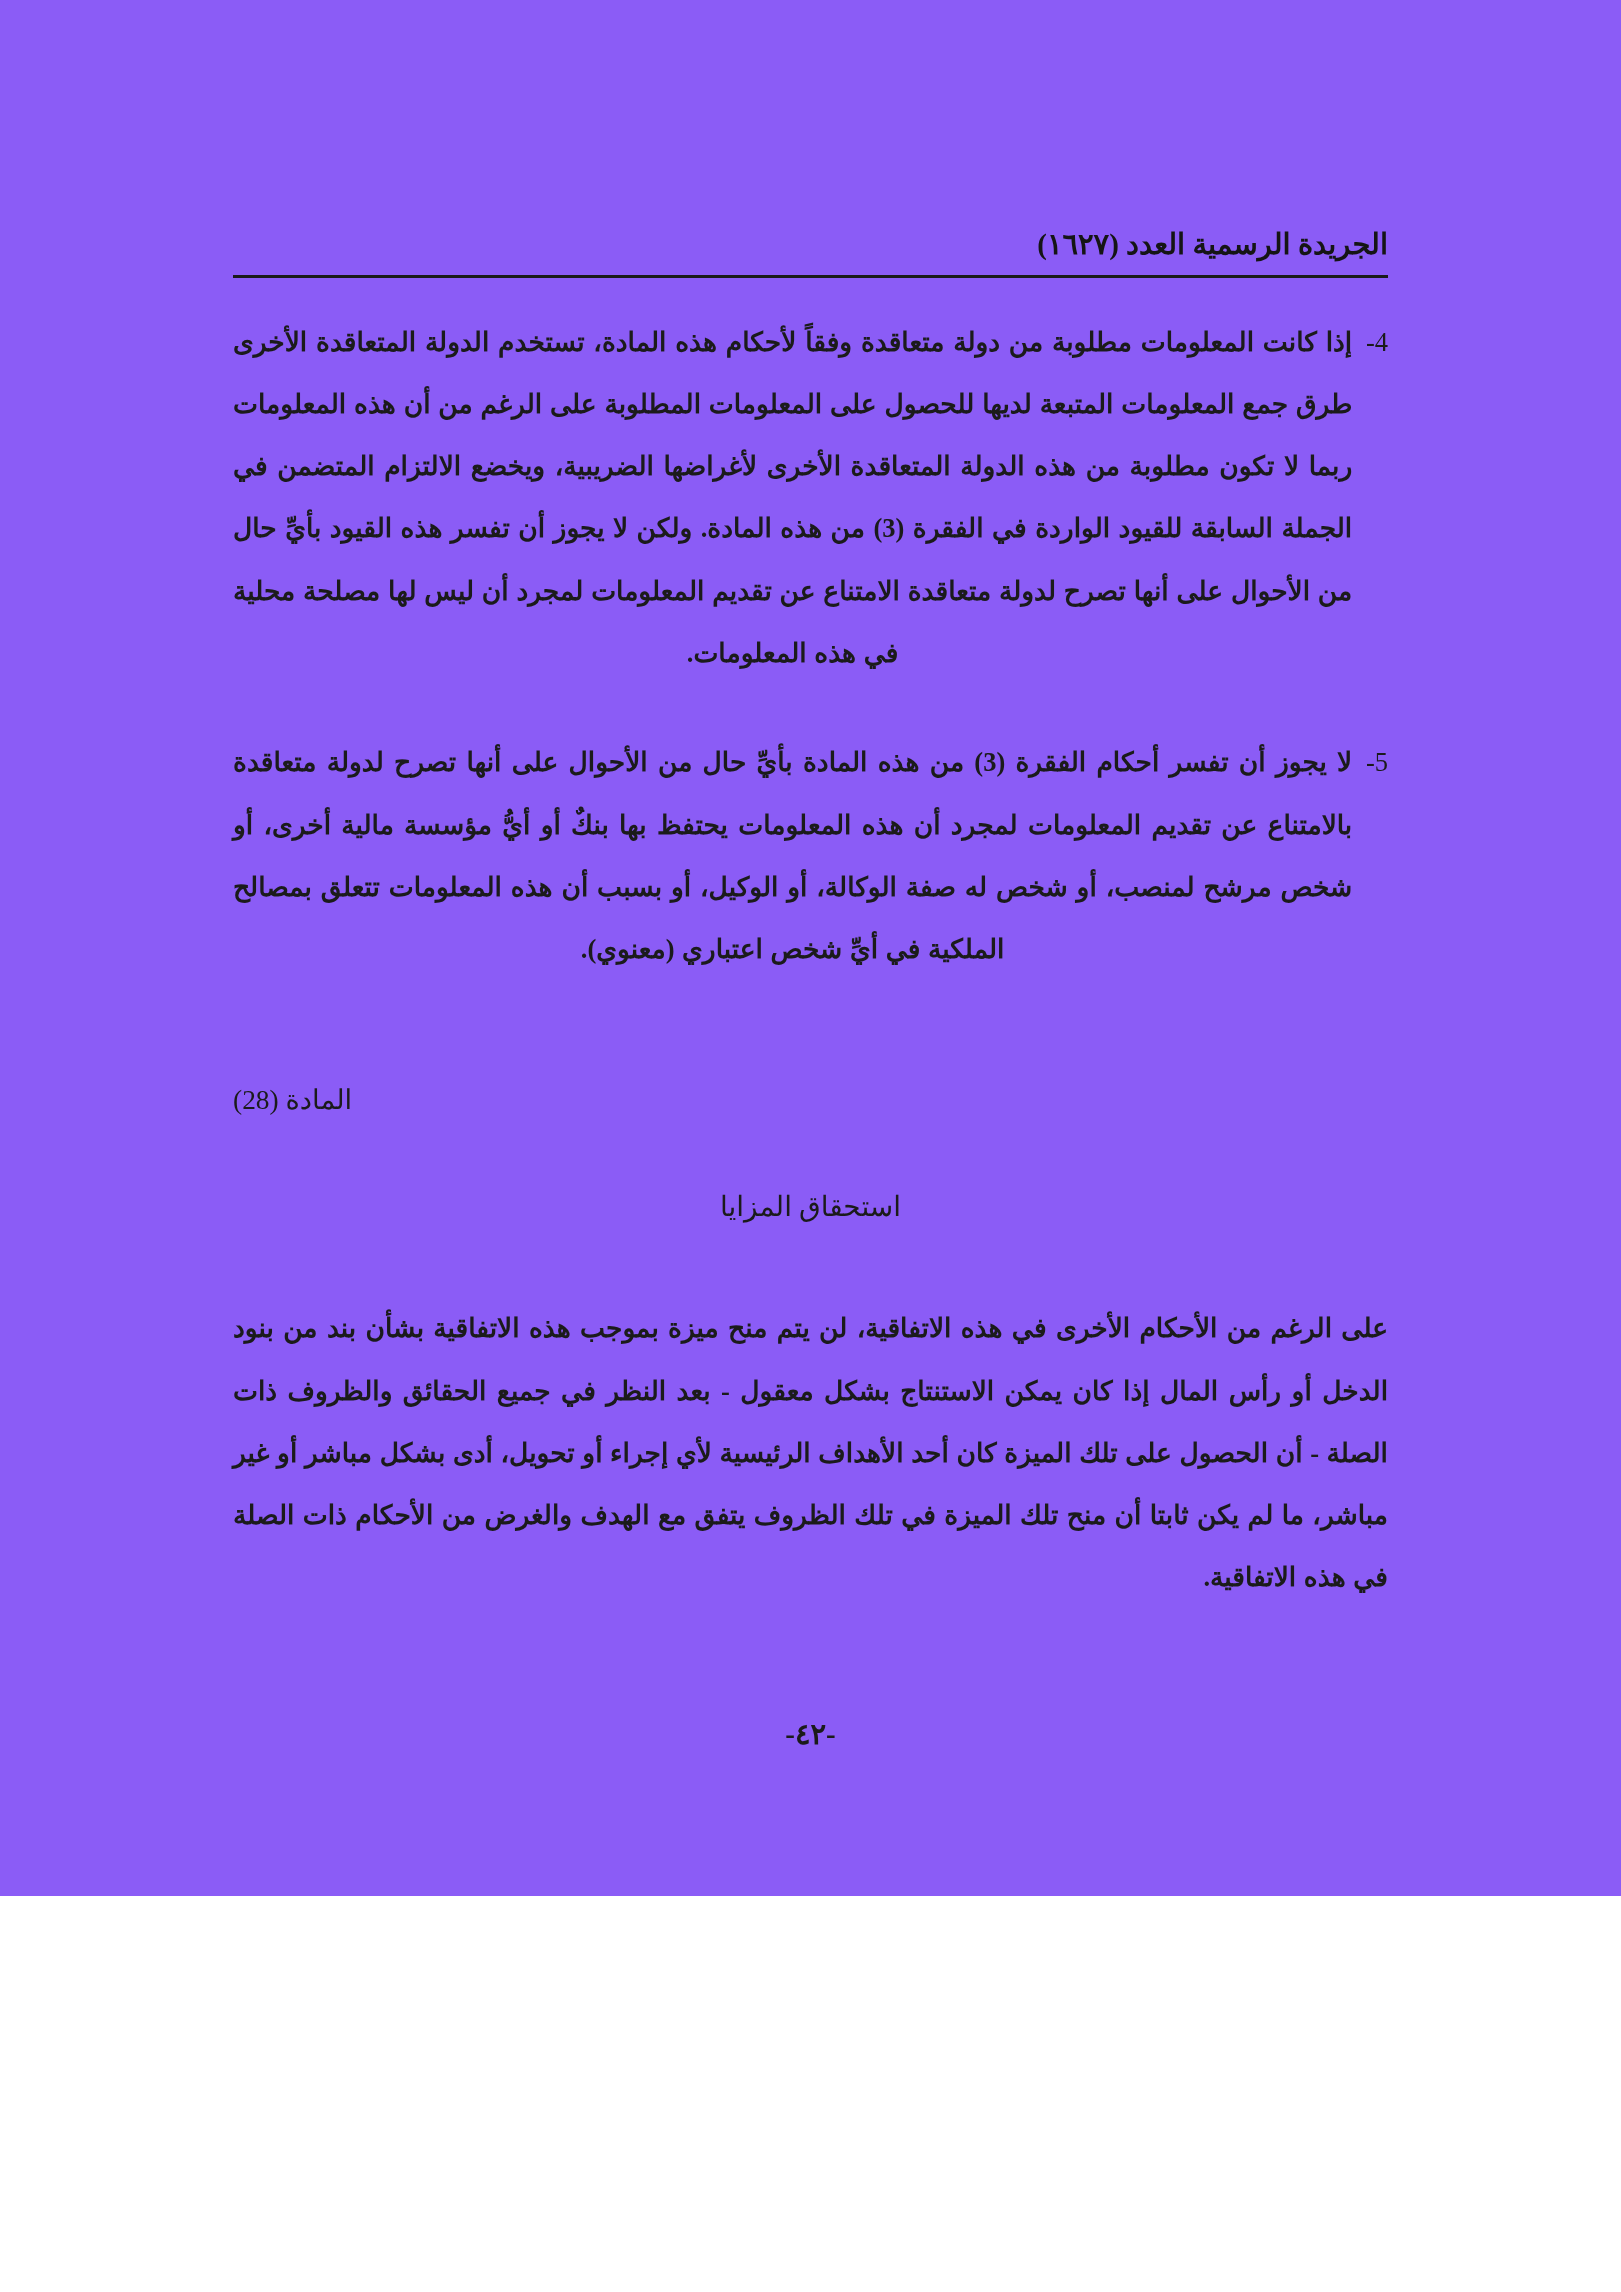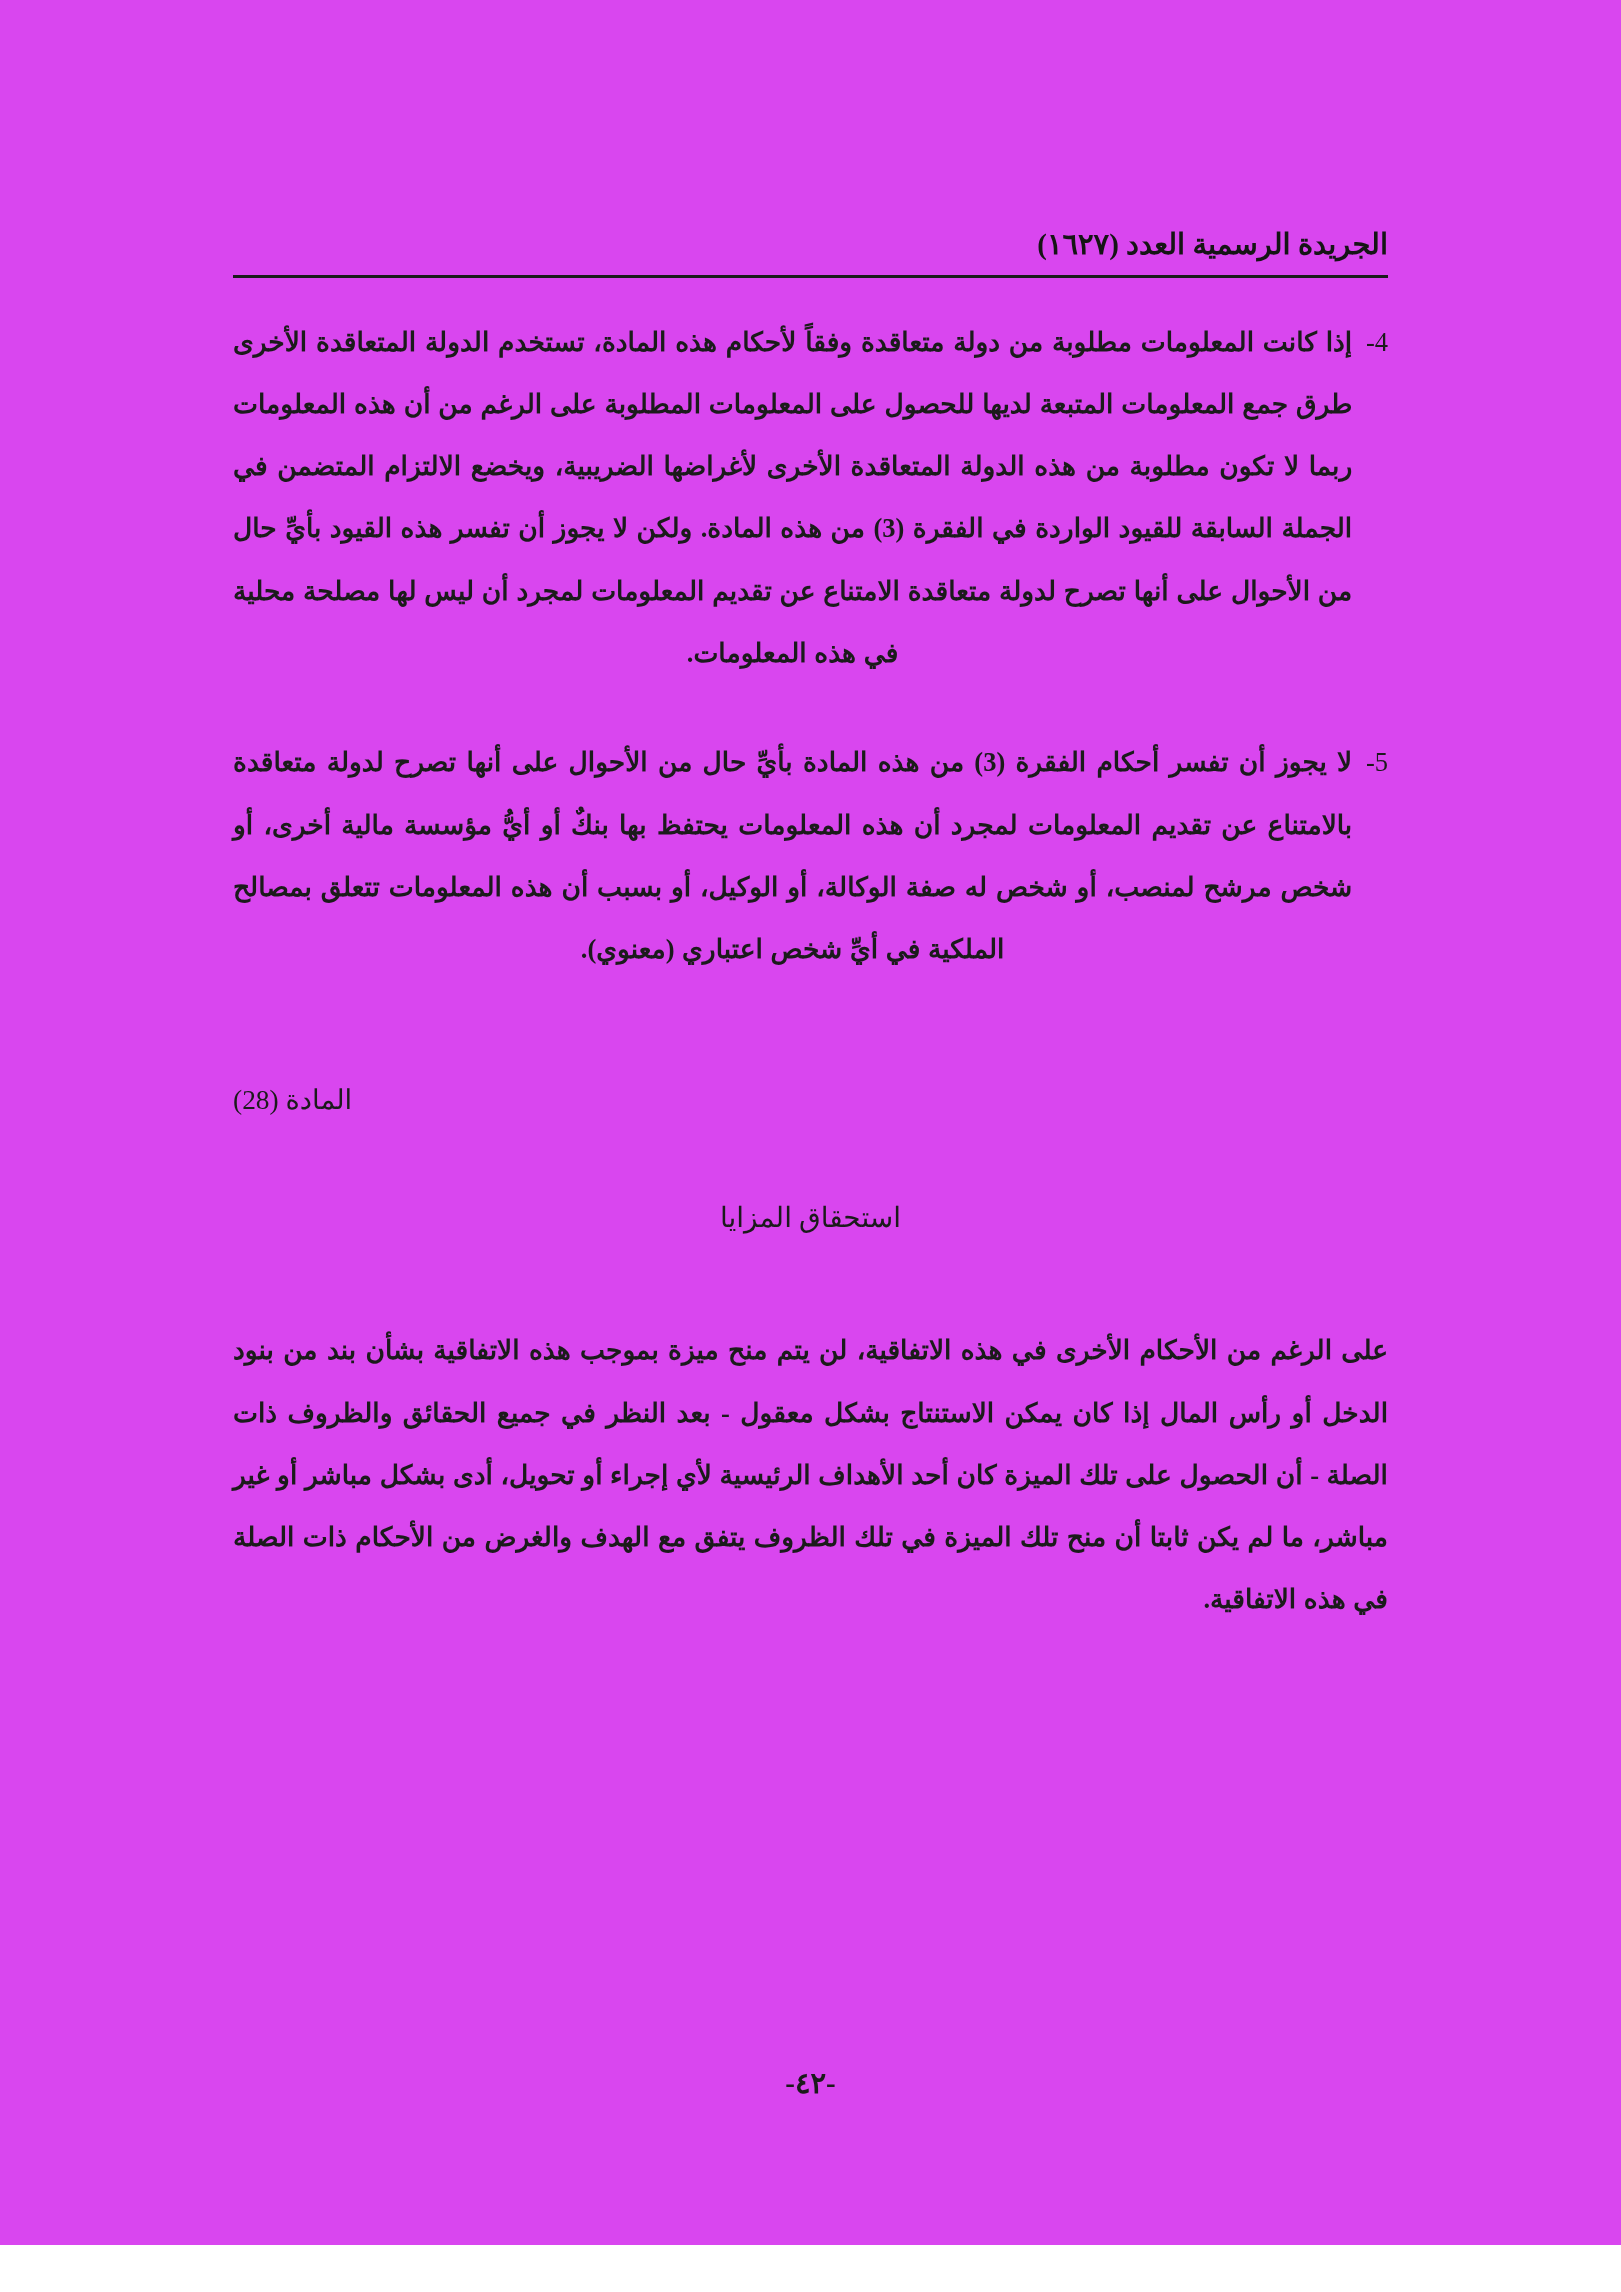--- a/index.html
+++ b/index.html
@@ -12,22 +12,22 @@
     height: 2293px;
     font-family: "Liberation Serif", "DejaVu Serif", serif;
     color: #1b1b1b;
     position: relative;
     overflow: hidden;
   }
   .page {
     position: absolute;
     top: 0; left: 0;
     width: 1621px;
-    height: 2245px;
-    background: #d946ef;
+    height: 1896px;
+    background: #8b5cf6;
   }
   .content {
     position: absolute;
     top: 227px;
     right: 233px;
     left: 233px;
   }
 
   
   .header-line {
@@ -81,21 +81,21 @@
   .article-title {
     font-size: 27.4px;
     text-align: left;
     direction: rtl;
     margin: 0;
   }
   .section-title {
     font-size: 28px;
     text-align: center;
     direction: rtl;
-    margin: 11px;
+    margin: 0;
     letter-spacing: 1px;
   }
 
   .body-block p.just {
     text-align-last: right;
   }
   .body-block p.just.tail {
     text-align-last: right;
   }
 

